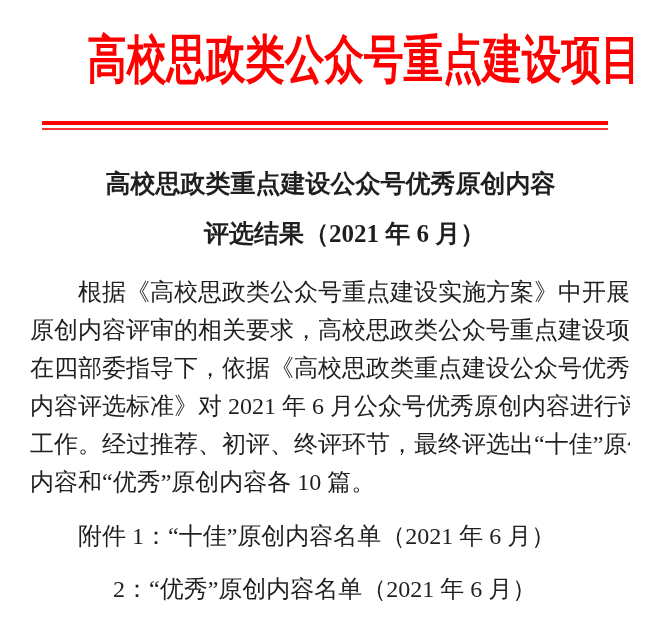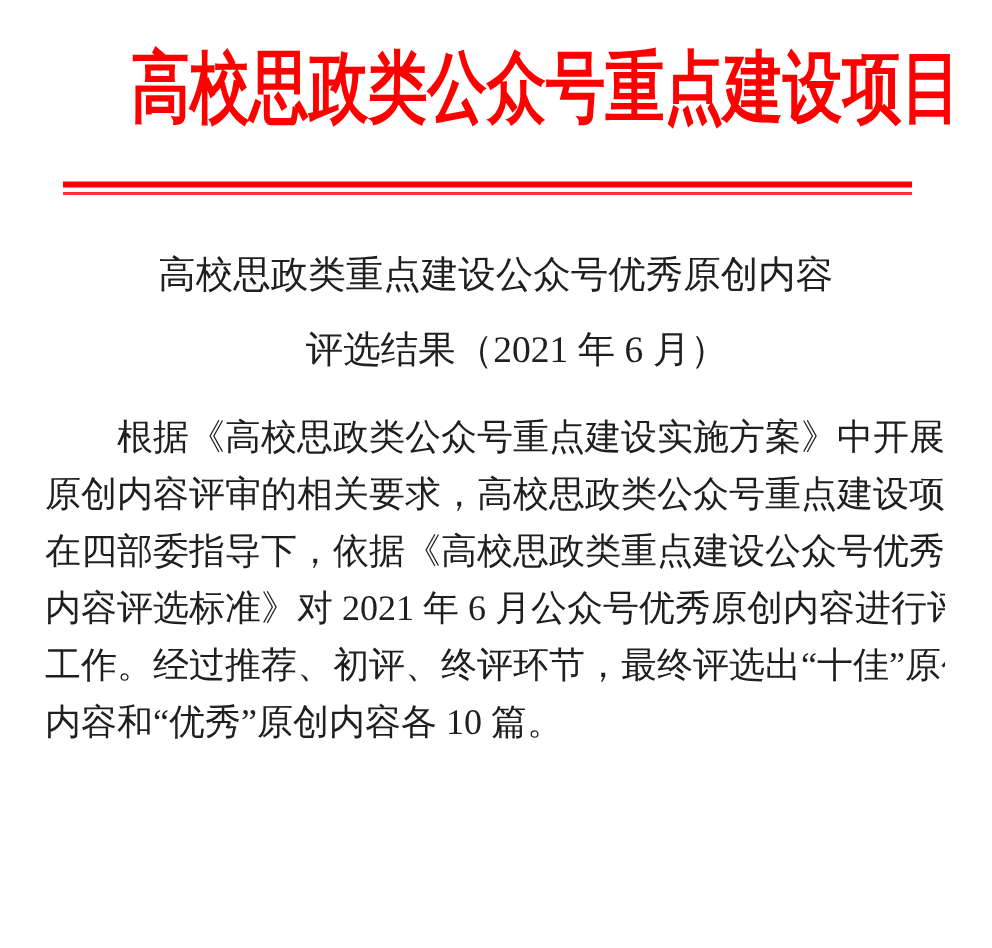--- a/index.html
+++ b/index.html
@@ -32,21 +32,21 @@
     font-weight:bold;
     color:var(--banner_red);
     letter-spacing:0;
   }
   
   .rule-wrap{margin:31px 0 0 42px;width:566px;}
   .rule-thick{height:4px;background:var(--rule_red);}
   .rule-thin{height:2px;background:#ff3333;margin-top:3px;}
   
   .heading-line{
-    font-size:25px;font-weight:normal;
+    font-size:25px;font-weight:bold;
     line-height:36px;text-align:center;
     white-space:nowrap;
   }
   .heading-line.l1{margin-top:36px;}
   .heading-line.l2{margin-top:14px;padding-left:28px;}
   
   .paragraph{
     margin-top:21px;
     padding:0 31px 0 30px;
     font-size:24px;line-height:38px;
@@ -84,14 +84,18 @@
 
   <div class="paragraph">
     <div class="para-line first">根据《高校思政类公众号重点建设实施方案》中开展优秀</div>
     <div class="para-line">原创内容评审的相关要求，高校思政类公众号重点建设项目组</div>
     <div class="para-line">在四部委指导下，依据《高校思政类重点建设公众号优秀原创</div>
     <div class="para-line">内容评选标准》对 2021 年 6 月公众号优秀原创内容进行评选</div>
     <div class="para-line">工作。经过推荐、初评、终评环节，最终评选出“十佳”原创</div>
     <div class="para-line last">内容和“优秀”原创内容各 10 篇。</div>
   </div>
 
+  <div class="attachments">
+    <div class="attachment-item a1">附件 1：“十佳”原创内容名单（2021 年 6 月）</div>
+    <div class="attachment-item a2">2：“优秀”原创内容名单（2021 年 6 月）</div>
+  </div>
 
 </div>
 
 </body></html>

